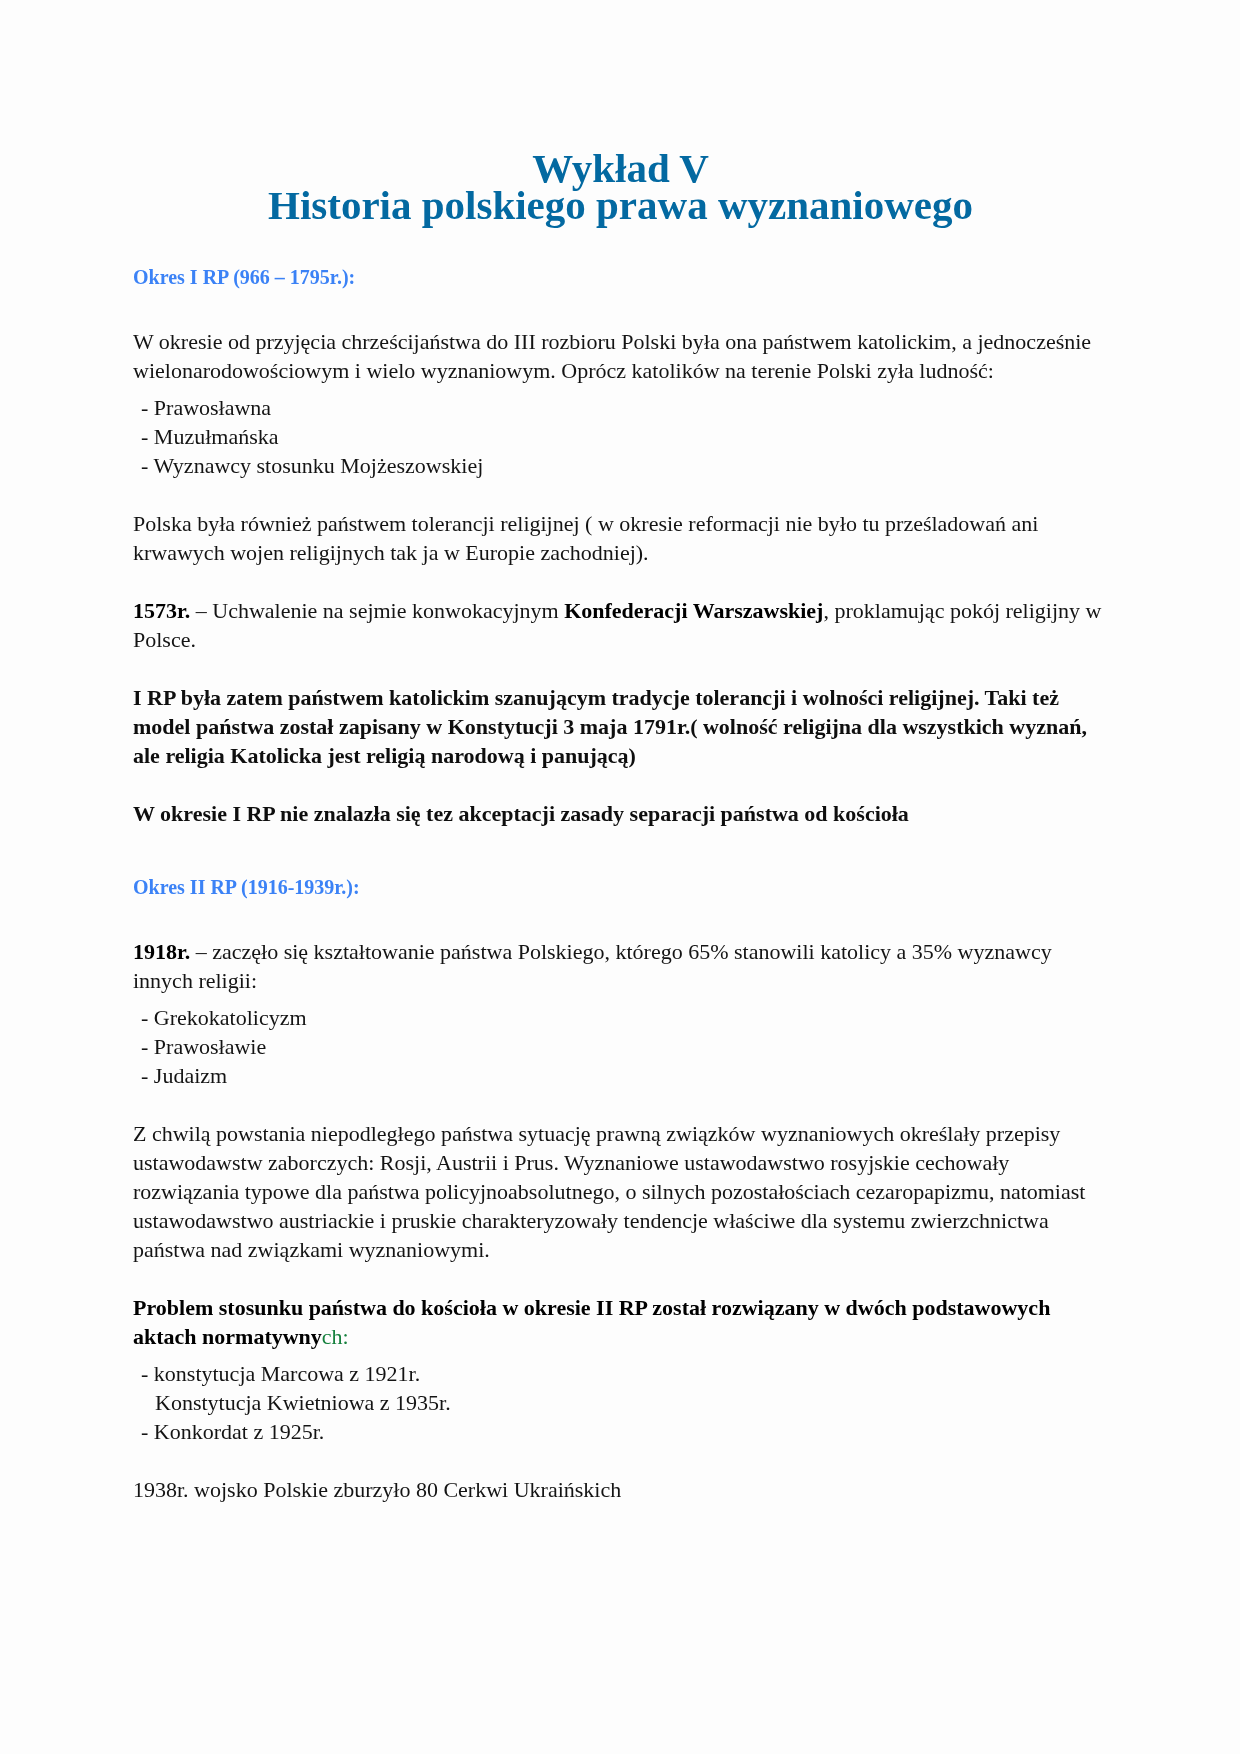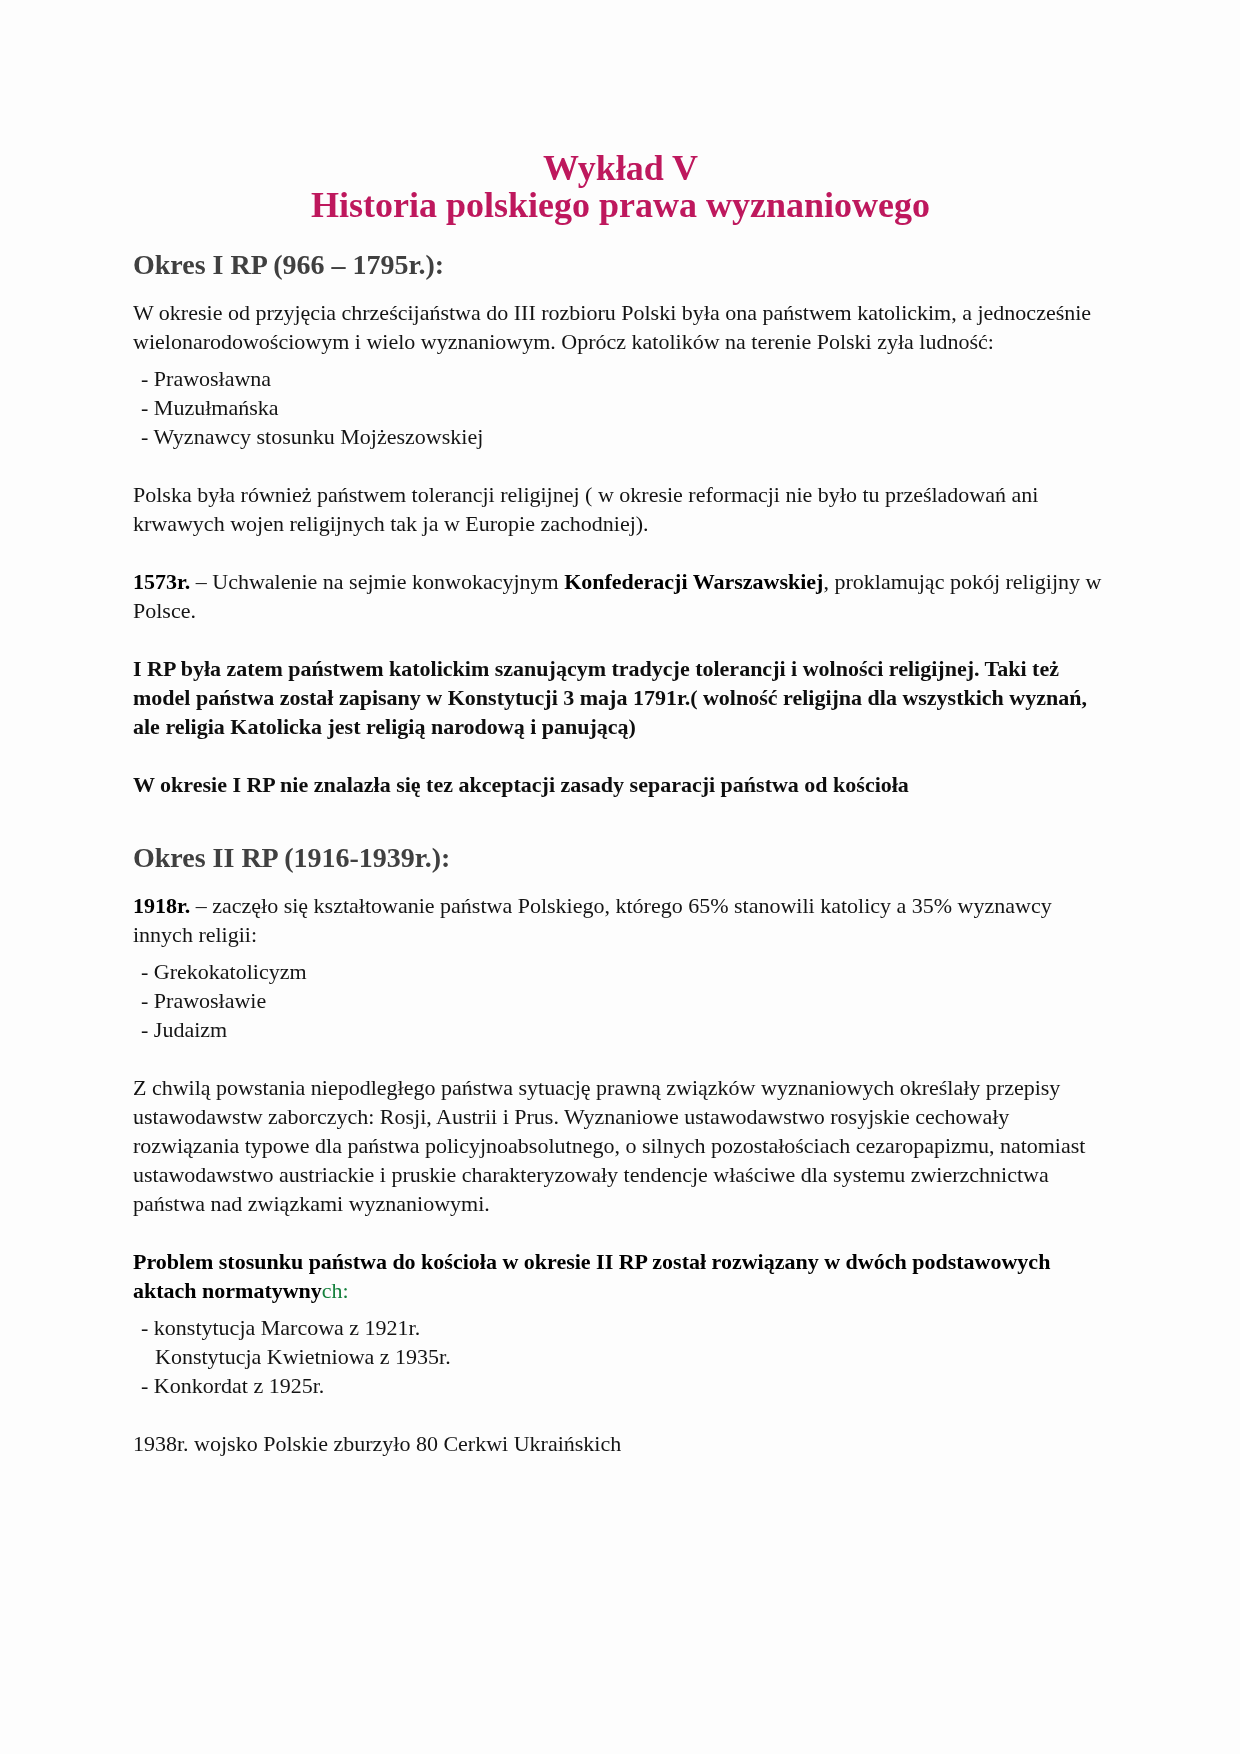--- a/index.html
+++ b/index.html
@@ -16,46 +16,46 @@
   }
   .page {
     box-sizing: border-box;
     width: 1240px;
     min-height: 1754px;
     padding: 150px 132px 60px 133px;
   }
   .doc-title {
     margin: 0;
     text-align: center;
-    font-size: 36px;
+    font-size: 41px;
     line-height: 37px;
     font-weight: bold;
-    color: #be185d;
+    color: #0369a1;
   }
   .doc-title .tline {
     display: block;
   }
   .sec-heading {
-    margin: 24px 0 0 0;
-    font-size: 28px;
+    margin: 36px 0 0 0;
+    font-size: 20px;
     line-height: 34px;
     font-weight: bold;
-    color: #404040;
+    color: #3b82f6;
   }
   .sec-heading.second {
     margin-top: 42px;
   }
   p.body-para {
     margin: 29px 0 0 0;
     font-size: 22px;
     line-height: 29px;
     max-width: 978px;
   }
   p.body-para.first-after-heading {
-    margin-top: 16px;
+    margin-top: 33px;
   }
   p.body-para.bold {
     font-weight: bold;
     color: #0e0e0e;
   }
   .linegroup {
     margin: 8px;
     font-size: 22px;
     line-height: 29px;
   }

